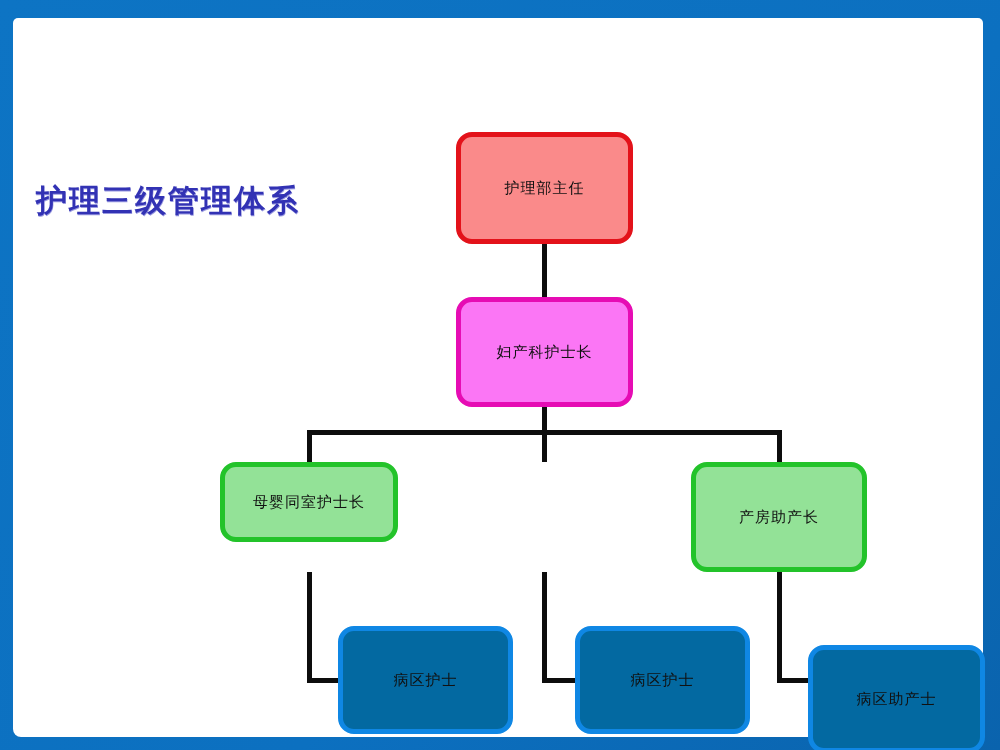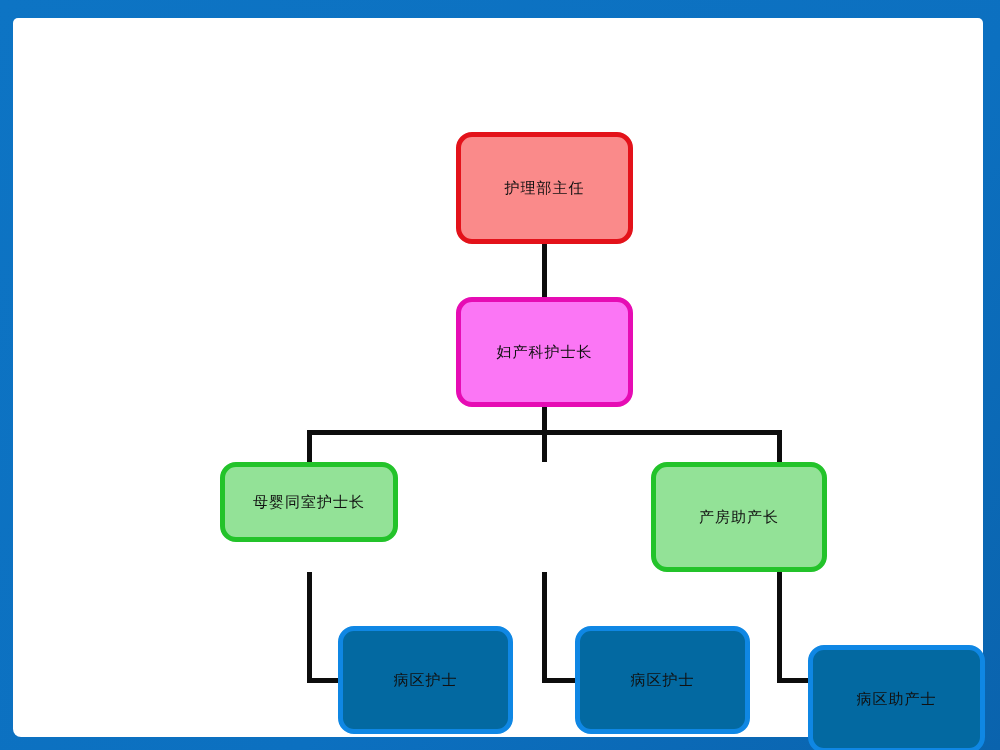--- a/index.html
+++ b/index.html
@@ -29,21 +29,21 @@
     font-size:15px;color:#111;letter-spacing:1px;text-align:center;
   }
   .lvl1{background:#fa8a8a;border-color:#e3121a;}
   .lvl2{background:#fb76f5;border-color:#e60cb4;}
   .lvl3{background:#93e297;border-color:#23c32a;}
   .lvl4{background:#0369a1;border-color:#0f87e4;}
   .n-director{left:443px;top:114px;width:177px;height:112px;}
   .n-obgyn{left:443px;top:279px;width:177px;height:110px;}
   .n-g1{left:207px;top:444px;width:178px;height:80px;}
   .n-g2{left:443px;top:444px;width:177px;height:110px;}
-  .n-g3{left:638px;top:444px;width:176px;height:110px;}
+  .n-g3{left:678px;top:444px;width:176px;height:110px;}
   .n-b1{left:325px;top:608px;width:175px;height:108px;}
   .n-b2{left:562px;top:608px;width:175px;height:108px;}
   .n-b3{left:795px;top:608px;width:177px;height:108px;margin-top:19px;}
   .seg{position:absolute;background:#0d0d0d;}
   
   .c1{left:529px;top:226px;width:5px;height:53px;}
   
   .c2{left:529px;top:389px;width:5px;height:55px;}
   .c3{left:294px;top:412px;width:475px;height:5px;}
   .c4{left:294px;top:412px;width:5px;height:32px;}
@@ -93,13 +93,14 @@
     </div>
     <div class="node lvl4 n-b2">
       <span>病区护士</span>
     </div>
     <div class="node lvl4 n-b3">
       <span>病区助产士</span>
     </div>
 
   </div>
 
+  <div class="section-label">护理三级管理体系</div>
 </div>
 
 </body></html>

